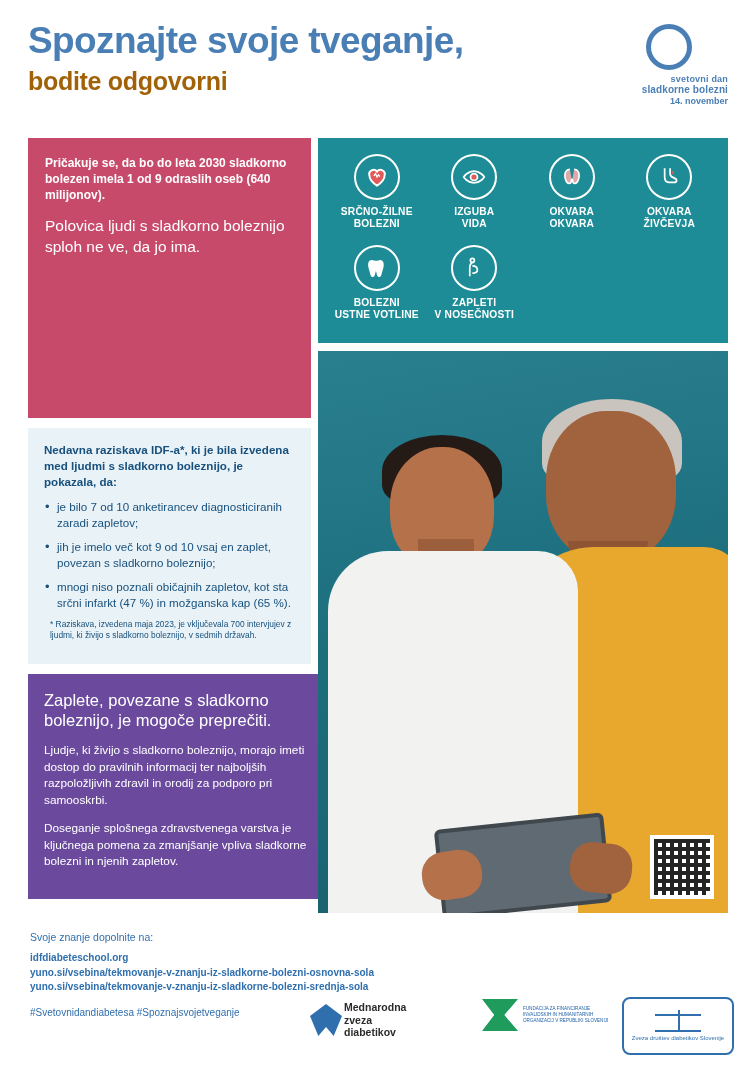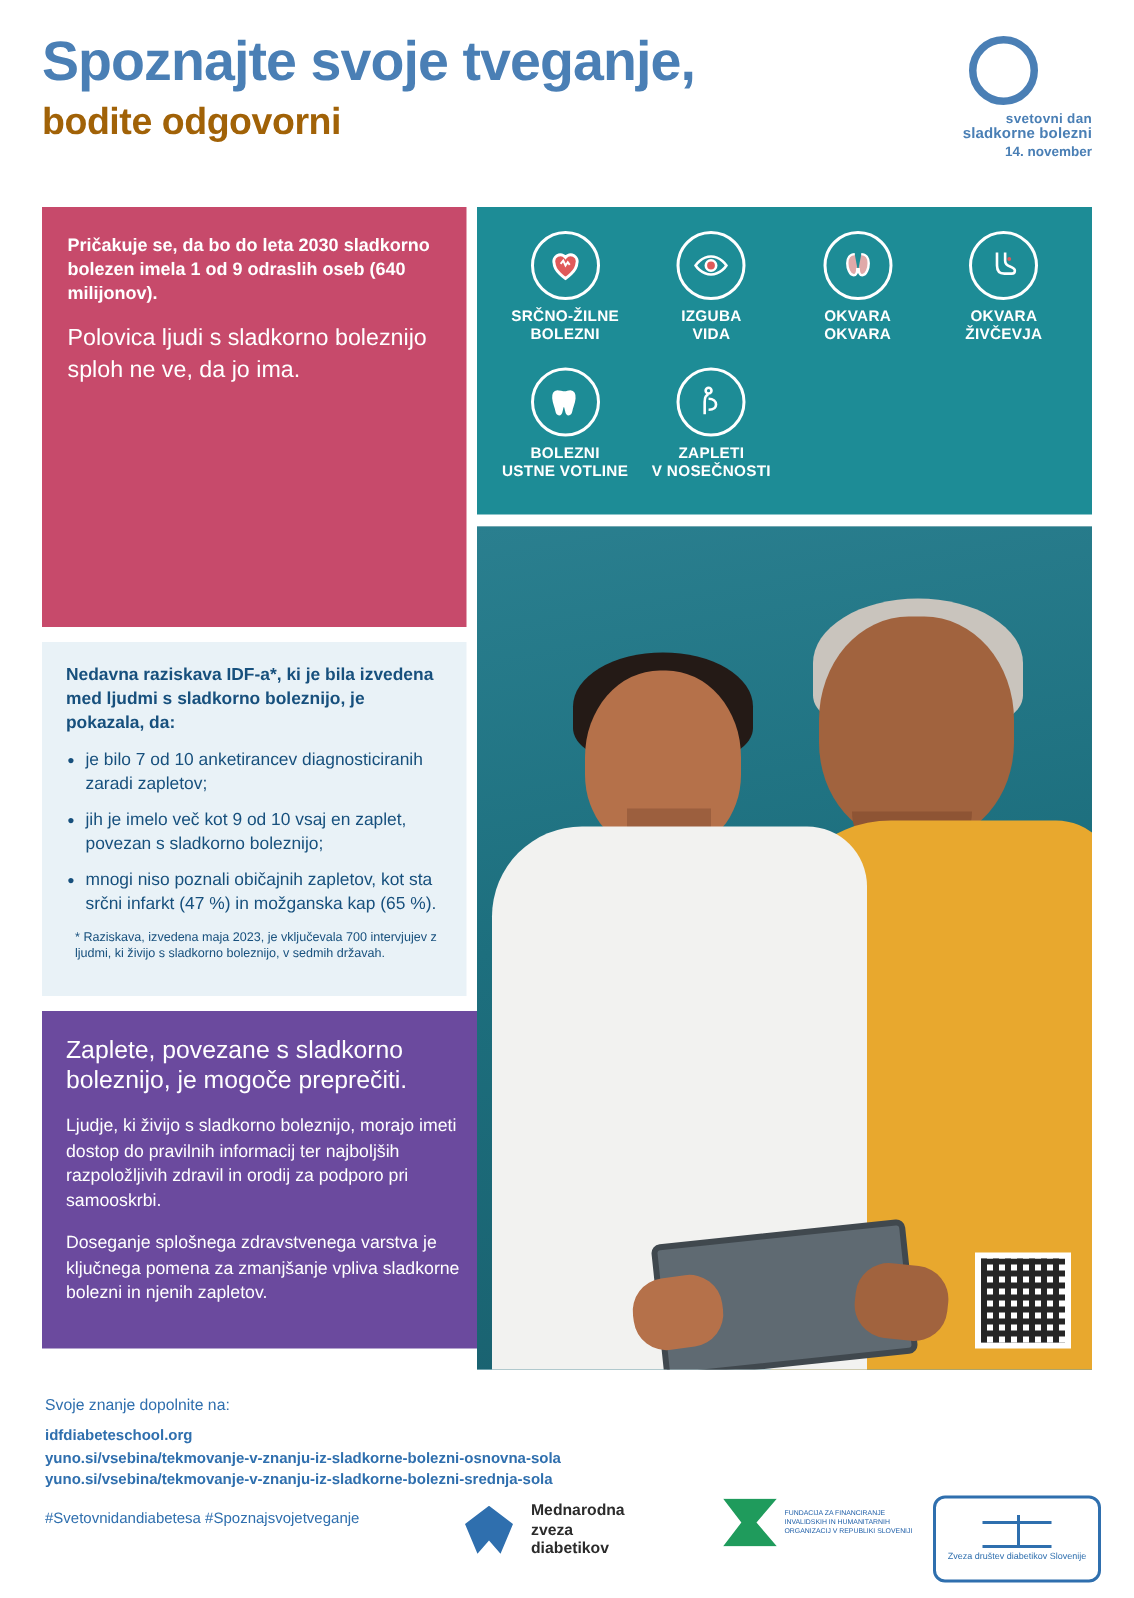--- a/index.html
+++ b/index.html
@@ -301,21 +301,21 @@
     font-size: 10px;
     color: #2f6fae;
   }
   .foot-logos {
     position: absolute;
     left: 300px; top: 72px;
     width: 440px; height: 62px;
   }
   .logo-idf {
     position: absolute; left: 10px; top: 4px;
-    display: flex; align-items: center; gap: 12px;
+    display: flex; align-items: center; gap: 2px;
   }
   .idf-bird {
     width: 32px; height: 32px;
     background: #2f6fae;
     clip-path: polygon(50% 0, 100% 38%, 74% 100%, 50% 72%, 26% 100%, 0 38%);
   }
   .idf-text { font-size: 10.5px; font-weight: bold; color: #2b2b2b; line-height: 1.2; }
   .logo-fihoi {
     position: absolute; left: 182px; top: 2px;
     display: flex; align-items: center; gap: 5px;

